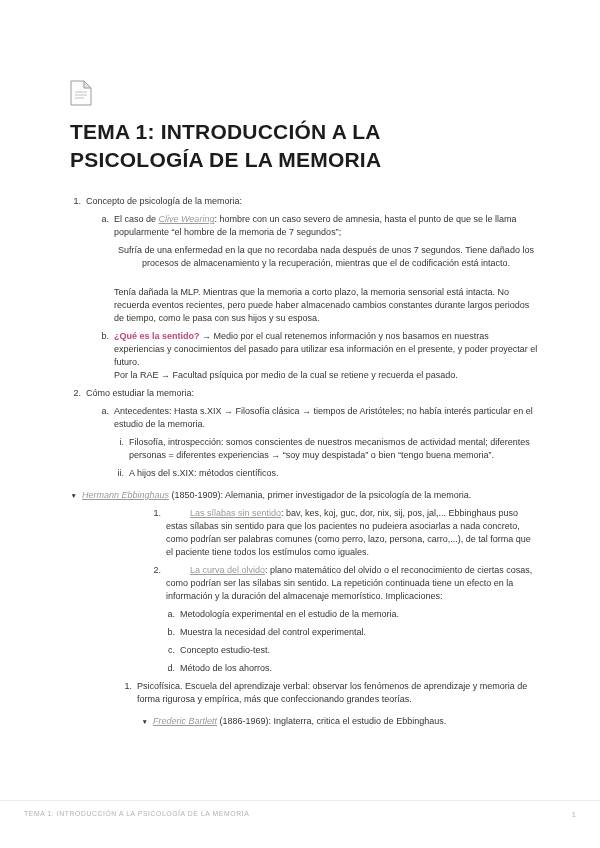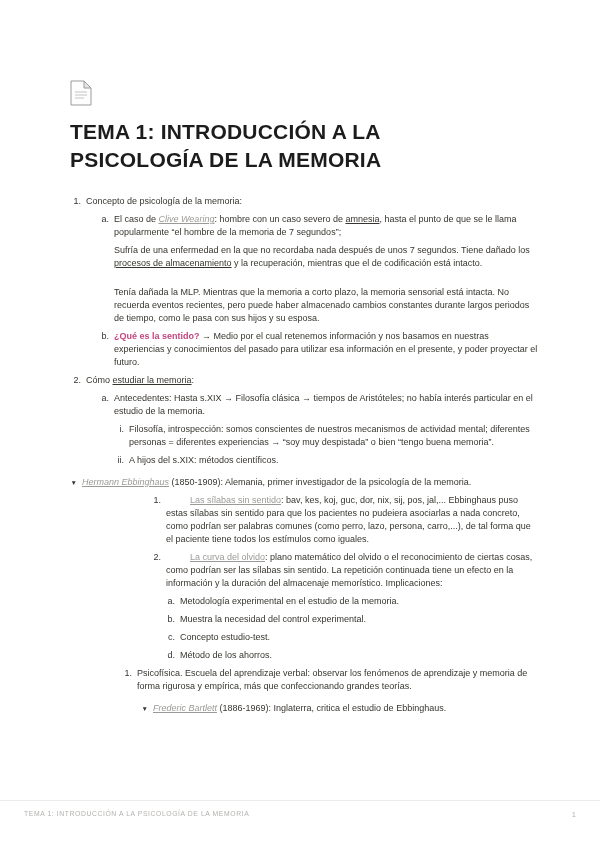--- a/index.html
+++ b/index.html
@@ -32,21 +32,21 @@
   }
   .marker{
     position:absolute;
     left:-20px;
     width:15px;
     text-align:right;
     color:#37352f;
   }
   .marker.toggle{font-size:6.5px;line-height:13px;color:#37352f;}
   .seg.plain{color:#37352f;}
-  .seg.und{text-decoration:underline;}
+  .seg.und{}
   .seg.link{color:#9b9a97;text-decoration:underline;padding-left:24px;}
   .seg.link-italic{color:#9b9a97;text-decoration:underline;font-style:italic;}
   .seg.pink{color:#c2457e;font-weight:600;}
   .footer{
     position:absolute;
     left:0;right:0;bottom:0;
     height:48px;
     border-top:1px solid #ebebea;
     padding:9px 24px 0 24px;
     box-sizing:border-box;
@@ -78,23 +78,24 @@
       <line x1="5" y1="15" x2="17" y2="15" stroke="#c4c4c4" stroke-width="1"></line>
       <line x1="5" y1="18" x2="14" y2="18" stroke="#c4c4c4" stroke-width="1"></line>
     </svg>
   </div>
 
   <h1 class="page-title">TEMA 1: INTRODUCCIÓN A LA PSICOLOGÍA DE LA MEMORIA</h1>
 
   <div class="outline">
       <div class="blk" style="margin-left: 86px; margin-top: 0px;"><span class="marker">1.</span><span class="seg plain">Concepto de psicología de la memoria:</span></div>
       <div class="blk" style="margin-left: 114px; margin-top: 5px;"><span class="marker">a.</span><span class="seg plain">El caso de </span><span class="seg link-italic">Clive Wearing</span><span class="seg plain">: hombre con un caso severo de </span><span class="seg und">amnesia</span><span class="seg plain">, hasta el punto de que se le llama popularmente “el hombre de la memoria de 7 segundos”;</span></div>
-      <div class="blk" style="margin-left: 114px; margin-top: 5px;"><span class="seg plain">Sufría de una enfermedad en la que no recordaba nada después de unos 7 segundos. Tiene dañado los </span><span class="seg und">procesos de almacenamiento</span><span class="seg plain"> y la recuperación, mientras que el de codificación está intacto.</span></div>
+      <div class="blk" style="margin-left: 114px; margin-top: 5px; text-align: center;"><span class="seg plain">Sufría de una enfermedad en la que no recordaba nada después de unos 7 segundos. Tiene dañado los </span><span class="seg und">procesos de almacenamiento</span><span class="seg plain"> y la recuperación, mientras que el de codificación está intacto.</span></div>
       <div class="blk" style="margin-left: 114px; margin-top: 16px;"><span class="seg plain">Tenía dañada la MLP. Mientras que la memoria a corto plazo, la memoria sensorial está intacta. No recuerda eventos recientes, pero puede haber almacenado cambios constantes durante largos periodos de tiempo, como le pasa con sus hijos y su esposa.</span></div>
       <div class="blk" style="margin-left: 114px; margin-top: 5px;"><span class="marker">b.</span><span class="seg pink">¿Qué es la sentido?</span><span class="seg plain"> → Medio por el cual retenemos información y nos basamos en nuestras experiencias y conocimientos del pasado para utilizar esa información en el presente, y poder proyectar el futuro.</span></div>
+      <div class="blk" style="margin-left: 114px; margin-top: 0px;"><span class="seg plain">Por la RAE → Facultad psíquica por medio de la cual se retiene y recuerda el pasado.</span></div>
       <div class="blk" style="margin-left: 86px; margin-top: 5px;"><span class="marker">2.</span><span class="seg plain">Cómo </span><span class="seg und">estudiar la memoria</span><span class="seg plain">:</span></div>
       <div class="blk" style="margin-left: 114px; margin-top: 5px;"><span class="marker">a.</span><span class="seg plain">Antecedentes: Hasta s.XIX → Filosofía clásica → tiempos de Aristóteles; no había interés particular en el estudio de la memoria.</span></div>
       <div class="blk" style="margin-left: 129px; margin-top: 5px;"><span class="marker">i.</span><span class="seg plain">Filosofía, introspección: somos conscientes de nuestros mecanismos de actividad mental; diferentes personas = diferentes experiencias → “soy muy despistada” o bien “tengo buena memoria”.</span></div>
       <div class="blk" style="margin-left: 129px; margin-top: 5px;"><span class="marker">ii.</span><span class="seg plain">A hijos del s.XIX: métodos científicos.</span></div>
       <div class="blk" style="margin-left: 82px; margin-top: 9px;"><span class="marker toggle">▼</span><span class="seg link-italic">Hermann Ebbinghaus</span><span class="seg plain"> (1850-1909): Alemania, primer investigador de la psicología de la memoria.</span></div>
       <div class="blk" style="margin-left: 166px; margin-top: 5px;"><span class="marker">1.</span><span class="seg link">Las sílabas sin sentido</span><span class="seg plain">: bav, kes, koj, guc, dor, nix, sij, pos, jal,... Ebbinghaus puso estas sílabas sin sentido para que los pacientes no pudeiera asociarlas a nada concreto, como podrían ser palabras comunes (como perro, lazo, persona, carro,...), de tal forma que el paciente tiene todos los estímulos como iguales.</span></div>
       <div class="blk" style="margin-left: 166px; margin-top: 5px;"><span class="marker">2.</span><span class="seg link">La curva del olvido</span><span class="seg plain">: plano matemático del olvido o el reconocimiento de ciertas cosas, como podrían ser las sílabas sin sentido. La repetición continuada tiene un efecto en la información y la duración del almacenaje memorístico. Implicaciones:</span></div>
       <div class="blk" style="margin-left: 180px; margin-top: 5px;"><span class="marker">a.</span><span class="seg plain">Metodología experimental en el estudio de la memoria.</span></div>
       <div class="blk" style="margin-left: 180px; margin-top: 5px;"><span class="marker">b.</span><span class="seg plain">Muestra la necesidad del control experimental.</span></div>
       <div class="blk" style="margin-left: 180px; margin-top: 5px;"><span class="marker">c.</span><span class="seg plain">Concepto estudio-test.</span></div>

